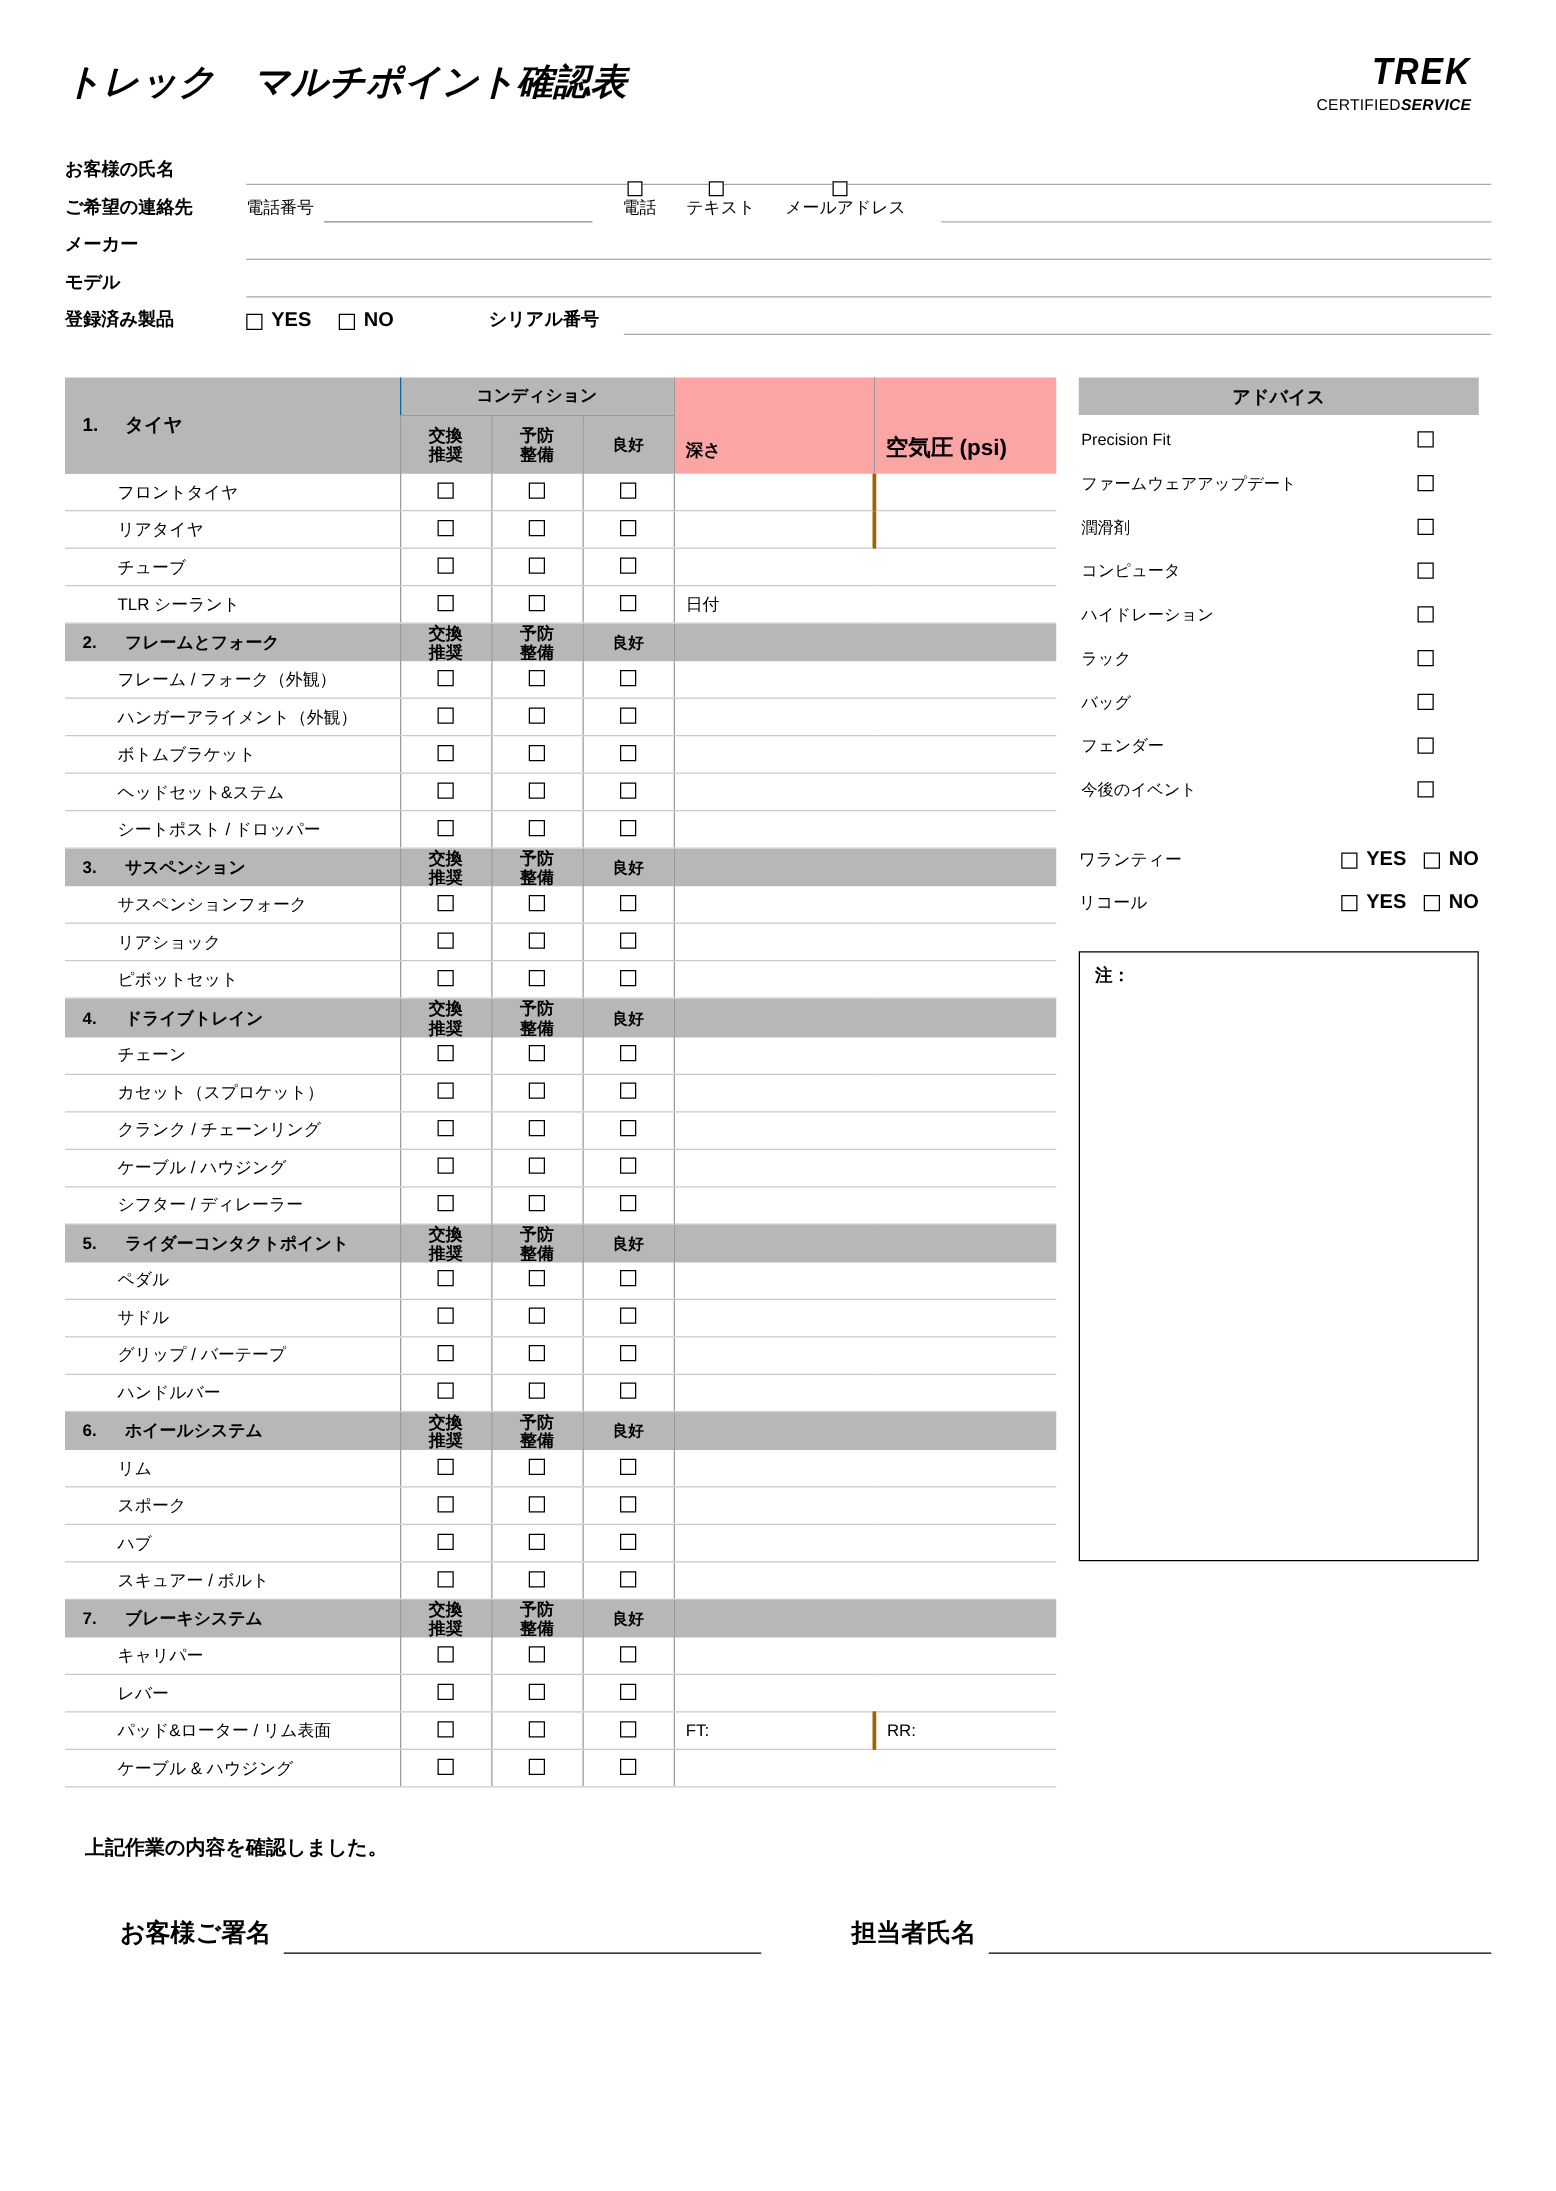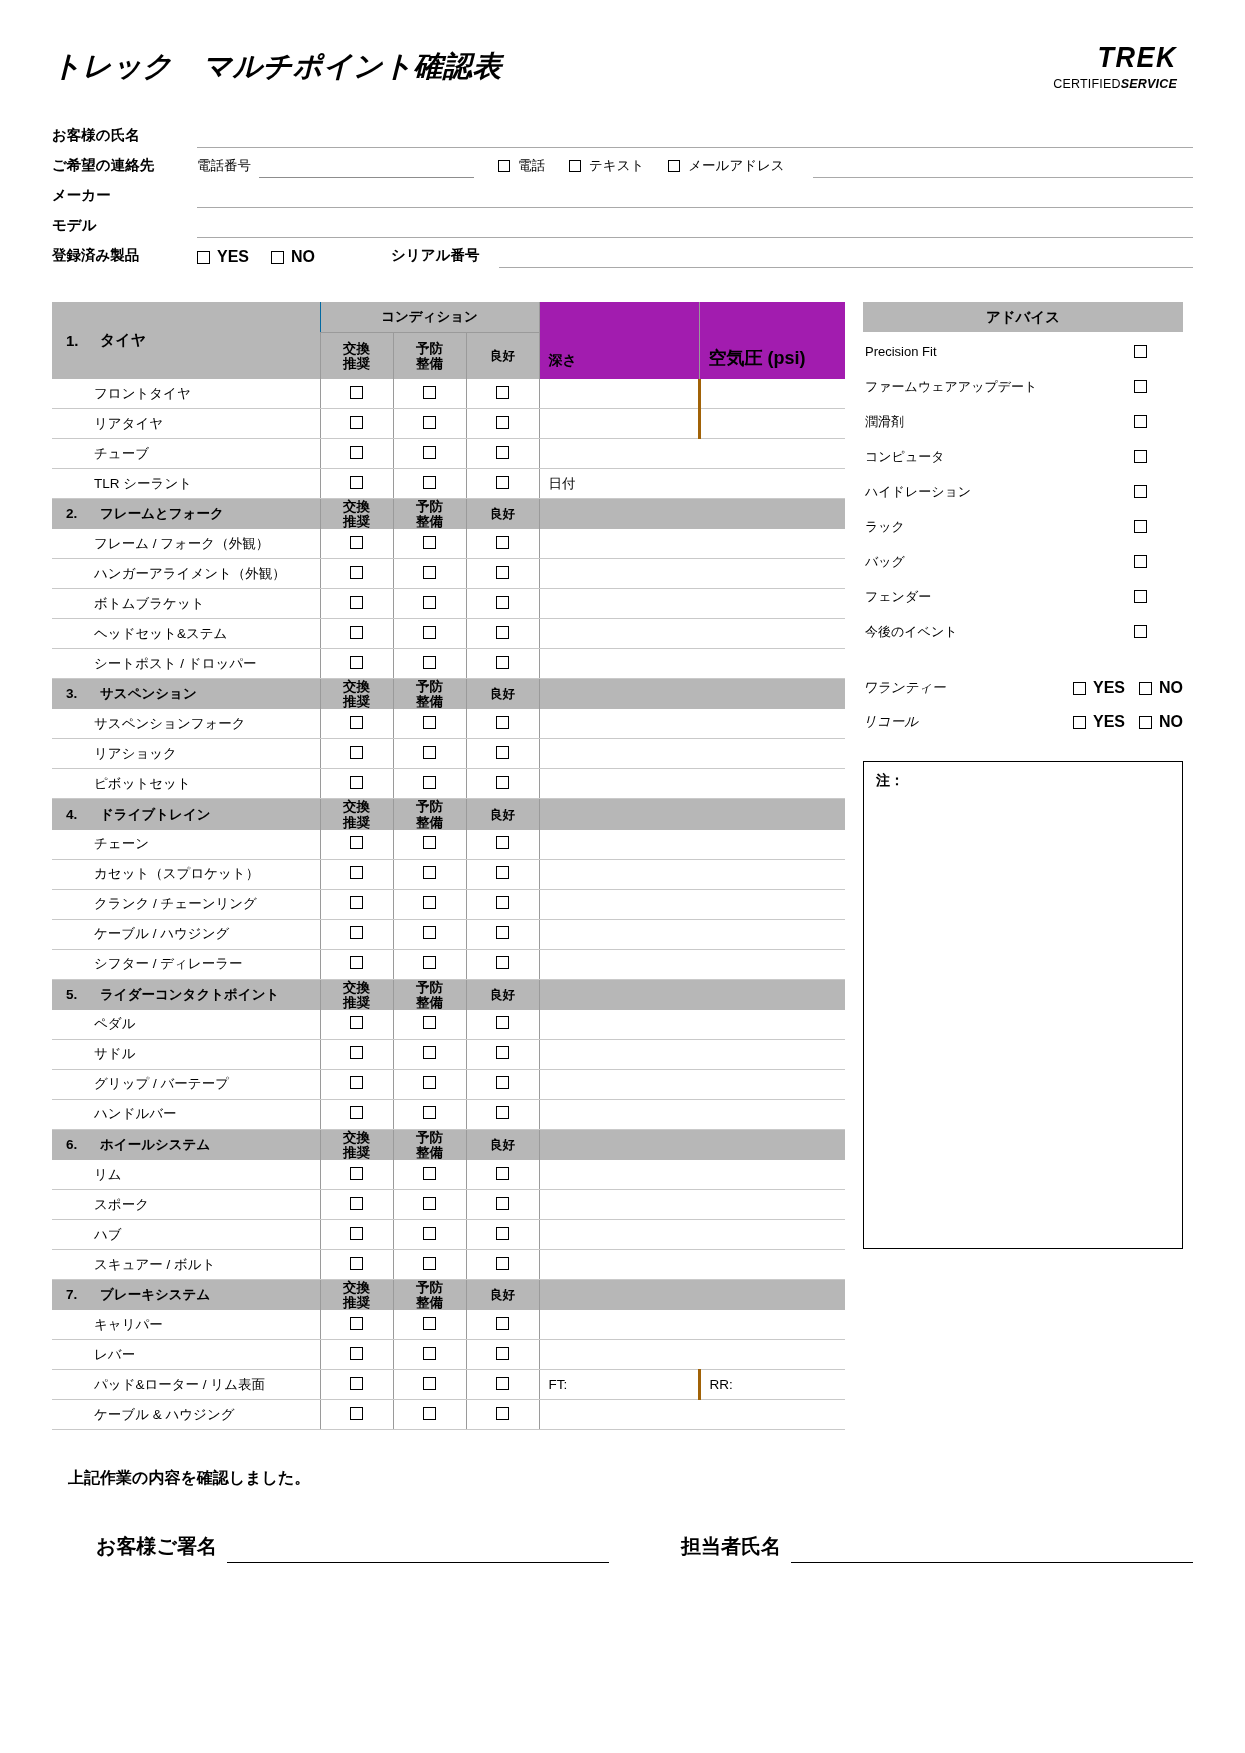--- a/index.html
+++ b/index.html
@@ -107,20 +107,21 @@
     background: #fff;
     box-sizing: border-box;
   }
   .opt {
     font-size: 13.5px;
     white-space: nowrap;
     padding-bottom: 3px;
     margin-left: 24px;
     display: flex;
     align-items: center;
+    flex-direction: column;
   }
   .opt .cbx { margin-right: 8px; }
   .rule-grow {
     flex: 1 1 auto;
     border-bottom: 1px solid #a9a9a9;
     height: 22px;
     margin-left: 28px;
   }
   .yesno {
     font-size: 16px;
@@ -177,21 +178,21 @@
     width: 34px;
   }
   .subhdr {
     background: #b7b7b7;
     text-align: center;
     font-weight: bold;
     font-size: 11px;
     line-height: 1.12;
     border-left: 1px solid #9a9a9a;
   }
-  .hdr-blank { background: #a21caf; }
+  .hdr-blank { background: #fca5a5; }
 
   tr.item td {
     height: 29px;
     border-bottom: 1px solid #c9c9c9;
   }
   tr.item td.nm {
     padding-left: 42px;
     font-size: 13.5px;
     white-space: nowrap;
   }
@@ -246,21 +247,20 @@
 
   .ynblock { margin-top: 22px; }
   .yn-row {
     display: flex;
     align-items: center;
     height: 34px;
   }
   .yn-label {
     font-size: 13.5px;
     flex: 1 1 auto;
-    font-style: italic;
   }
   .yn-opt {
     font-size: 16px;
     font-weight: bold;
     display: flex;
     align-items: center;
     margin-left: 14px;
   }
   .yn-opt .cbx { width: 13px; height: 13px; margin-right: 7px; }
 

